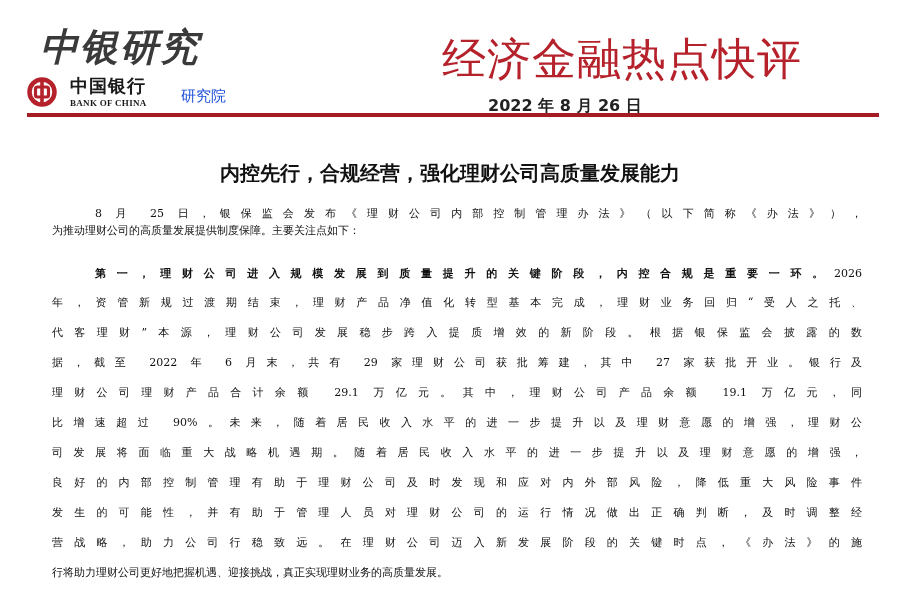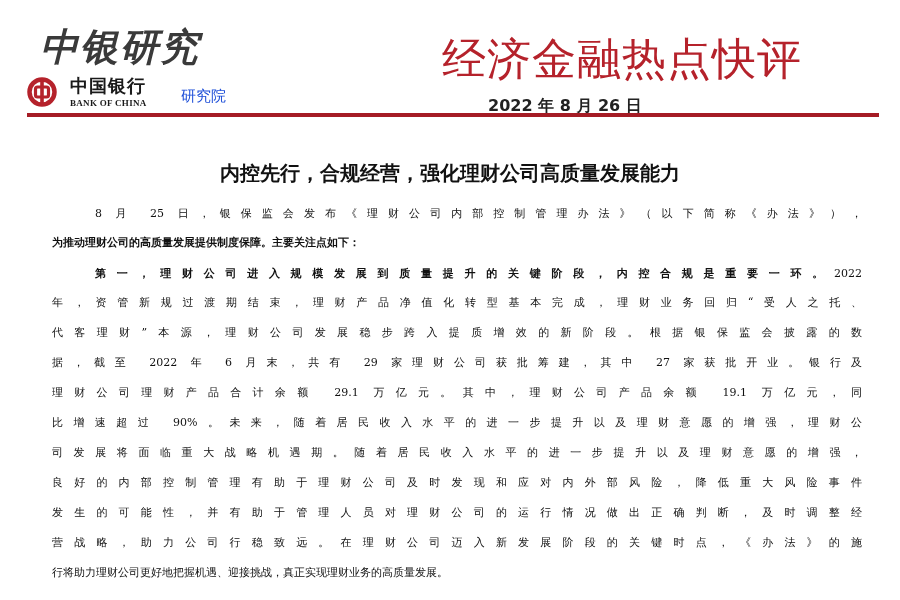--- a/index.html
+++ b/index.html
@@ -51,25 +51,25 @@
 
   <div class="pub-title">经济金融热点快评</div>
   <div class="date">2022 年 8 月 26 日</div>
   <div class="red-rule"></div>
 </div>
 
 <div class="doc-title">内控先行，合规经营，强化理财公司高质量发展能力</div>
 
 <div>
   <div class="line indent" style="top:204px;">8 月 25 日，银保监会发布《理财公司内部控制管理办法》（以下简称《办法》），</div>
-  <div class="line last" style="top:233px;font-weight:bold;">为推动理财公司的高质量发展提供制度保障。主要关注点如下：</div>
+  <div class="line last" style="top:221px;">为推动理财公司的高质量发展提供制度保障。主要关注点如下：</div>
 </div>
 
 <div>
-  <div class="line indent" style="top:263px;"><span class="bold">第一，理财公司进入规模发展到质量提升的关键阶段，内控合规是重要一环。</span><span>2022</span></div>
+  <div class="line indent" style="top:263px;"><span class="bold">第一，理财公司进入规模发展到质量提升的关键阶段，内控合规是重要一环。</span><span>2026</span></div>
   <div class="line" style="top:293px;">年，资管新规过渡期结束，理财产品净值化转型基本完成，理财业务回归“受人之托、</div>
   <div class="line" style="top:323px;">代客理财”本源，理财公司发展稳步跨入提质增效的新阶段。根据银保监会披露的数</div>
   <div class="line" style="top:353px;">据，截至 2022 年 6 月末，共有 29 家理财公司获批筹建，其中 27 家获批开业。银行及</div>
   <div class="line" style="top:383px;">理财公司理财产品合计余额 29.1 万亿元。其中，理财公司产品余额 19.1 万亿元，同</div>
   <div class="line" style="top:413px;">比增速超过 90%。未来，随着居民收入水平的进一步提升以及理财意愿的增强，理财公</div>
   <div class="line" style="top:443px;">司发展将面临重大战略机遇期。随着居民收入水平的进一步提升以及理财意愿的增强，</div>
   <div class="line" style="top:473px;">良好的内部控制管理有助于理财公司及时发现和应对内外部风险，降低重大风险事件</div>
   <div class="line" style="top:503px;">发生的可能性，并有助于管理人员对理财公司的运行情况做出正确判断，及时调整经</div>
   <div class="line" style="top:533px;">营战略，助力公司行稳致远。在理财公司迈入新发展阶段的关键时点，《办法》的施</div>
   <div class="line last" style="top:563px;">行将助力理财公司更好地把握机遇、迎接挑战，真正实现理财业务的高质量发展。</div>

